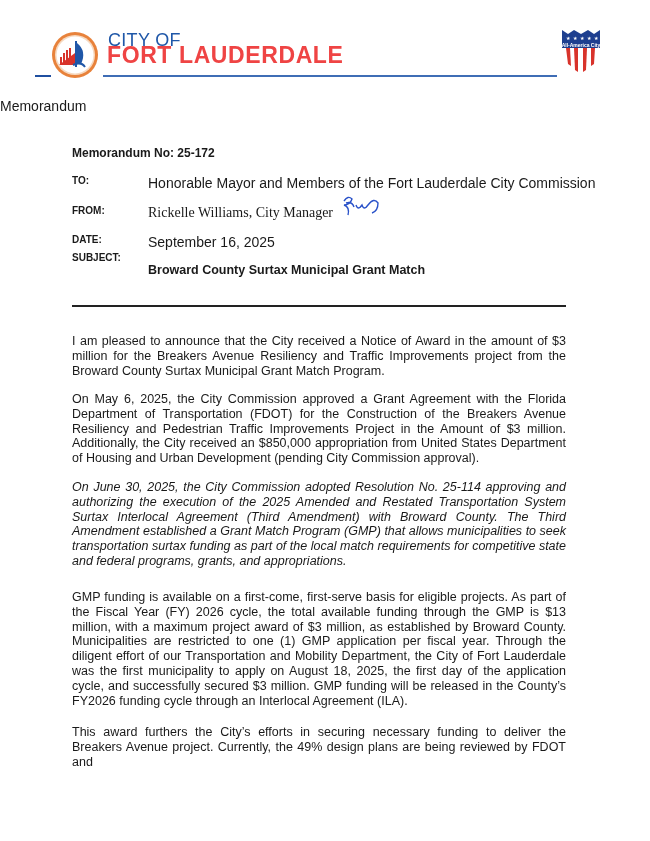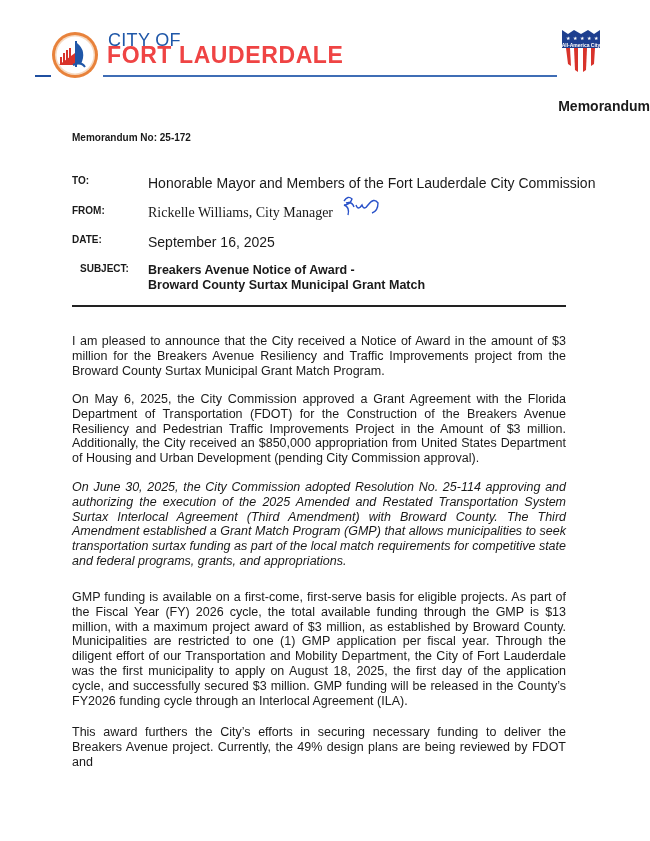--- a/index.html
+++ b/index.html
@@ -5,22 +5,22 @@
   html, body { margin:0; padding:0; background:#ffffff; }
   body { width:650px; height:841px; position:relative; overflow:hidden;
          font-family:"Liberation Sans", sans-serif; color:#1a1a1a; }
   .abs { position:absolute; }
   .header-line-left { left:35px; top:75px; width:16px; height:2px; background:#1f4fa0; }
   .header-line-main { left:103px; top:75px; width:454px; height:2px; background:#3f6db5; }
   .seal { left:51px; top:31px; width:48px; height:48px; }
   .city-of { left:108px; top:30px; font-size:18px; font-weight:normal; color:#1f57a8; letter-spacing:0.3px; }
   .city-name { left:107px; top:42px; font-size:23px; font-weight:bold; color:#ef4444; letter-spacing:0.6px; }
   .shield { left:560px; top:28px; width:42px; height:48px; }
-  .title { left:0; width:650px; top:98px; text-align:right; font-size:14px; font-weight:bold; }
-  .memo-no { left:72px; top:132px; font-size:10px; font-weight:bold; }
+  .title { left:0; width:650px; top:98px; text-align:left; font-size:14px; font-weight:normal; }
+  .memo-no { left:72px; top:146px; font-size:12px; font-weight:bold; }
   .field-label { left:72px; font-size:10px; font-weight:bold; }
   .field-value { left:148px; font-size:14px; }
   .subject-value { left:148px; font-size:12.5px; font-weight:bold; line-height:15px; }
   .rule { left:72px; top:305px; width:494px; height:1.5px; background:#222; }
   .body-text { left:72px; width:494px; font-size:12.5px; line-height:14.8px; text-align:justify;margin-top:14px; }
   .body-text p { margin:0; }
 </style>
 </head>
 <body>
 
@@ -74,23 +74,22 @@
 
 <div class="abs field-label" style="top:205px;">FROM:</div>
 <div class="abs field-value" style="top:205px;font-family:Liberation Serif, serif;">Rickelle Williams, City Manager</div>
 <svg class="abs" style="left:338px; top:193px; width:44px; height:26px;" viewBox="0 0 44 26">
   <path d="M6 8 Q10 2 14 6 Q12 12 6 12 Q12 14 10 22 M8 10 Q14 8 16 14 M18 12 Q20 18 24 12 Q26 18 30 12 Q36 4 40 10 Q40 18 34 20" stroke="#2a52c9" stroke-width="1.4" fill="none"></path>
 </svg>
 
 <div class="abs field-label" style="top:234px;">DATE:</div>
 <div class="abs field-value" style="top:234px;">September 16, 2025</div>
 
-<div class="abs field-label" style="top:263px;margin-left:8px;">SUBJECT:</div>
+<div class="abs field-label" style="top:252px;">SUBJECT:</div>
 <div class="abs subject-value" style="top:263px;">
-  <div>Breakers Avenue Notice of Award -</div>
   <div>Broward County Surtax Municipal Grant Match</div>
 </div>
 
 <div class="abs rule"></div>
 
 <div class="abs body-text" style="top:320px;">
     <p>I am pleased to announce that the City received a Notice of Award in the amount of $3 million for the Breakers Avenue Resiliency and Traffic Improvements project from the Broward County Surtax Municipal Grant Match Program.</p>
   </div>
 <div class="abs body-text" style="top:378px;">
     <p>On May 6, 2025, the City Commission approved a Grant Agreement with the Florida Department of Transportation (FDOT) for the Construction of the Breakers Avenue Resiliency and Pedestrian Traffic Improvements Project in the Amount of $3 million. Additionally, the City received an $850,000 appropriation from United States Department of Housing and Urban Development (pending City Commission approval).</p>

